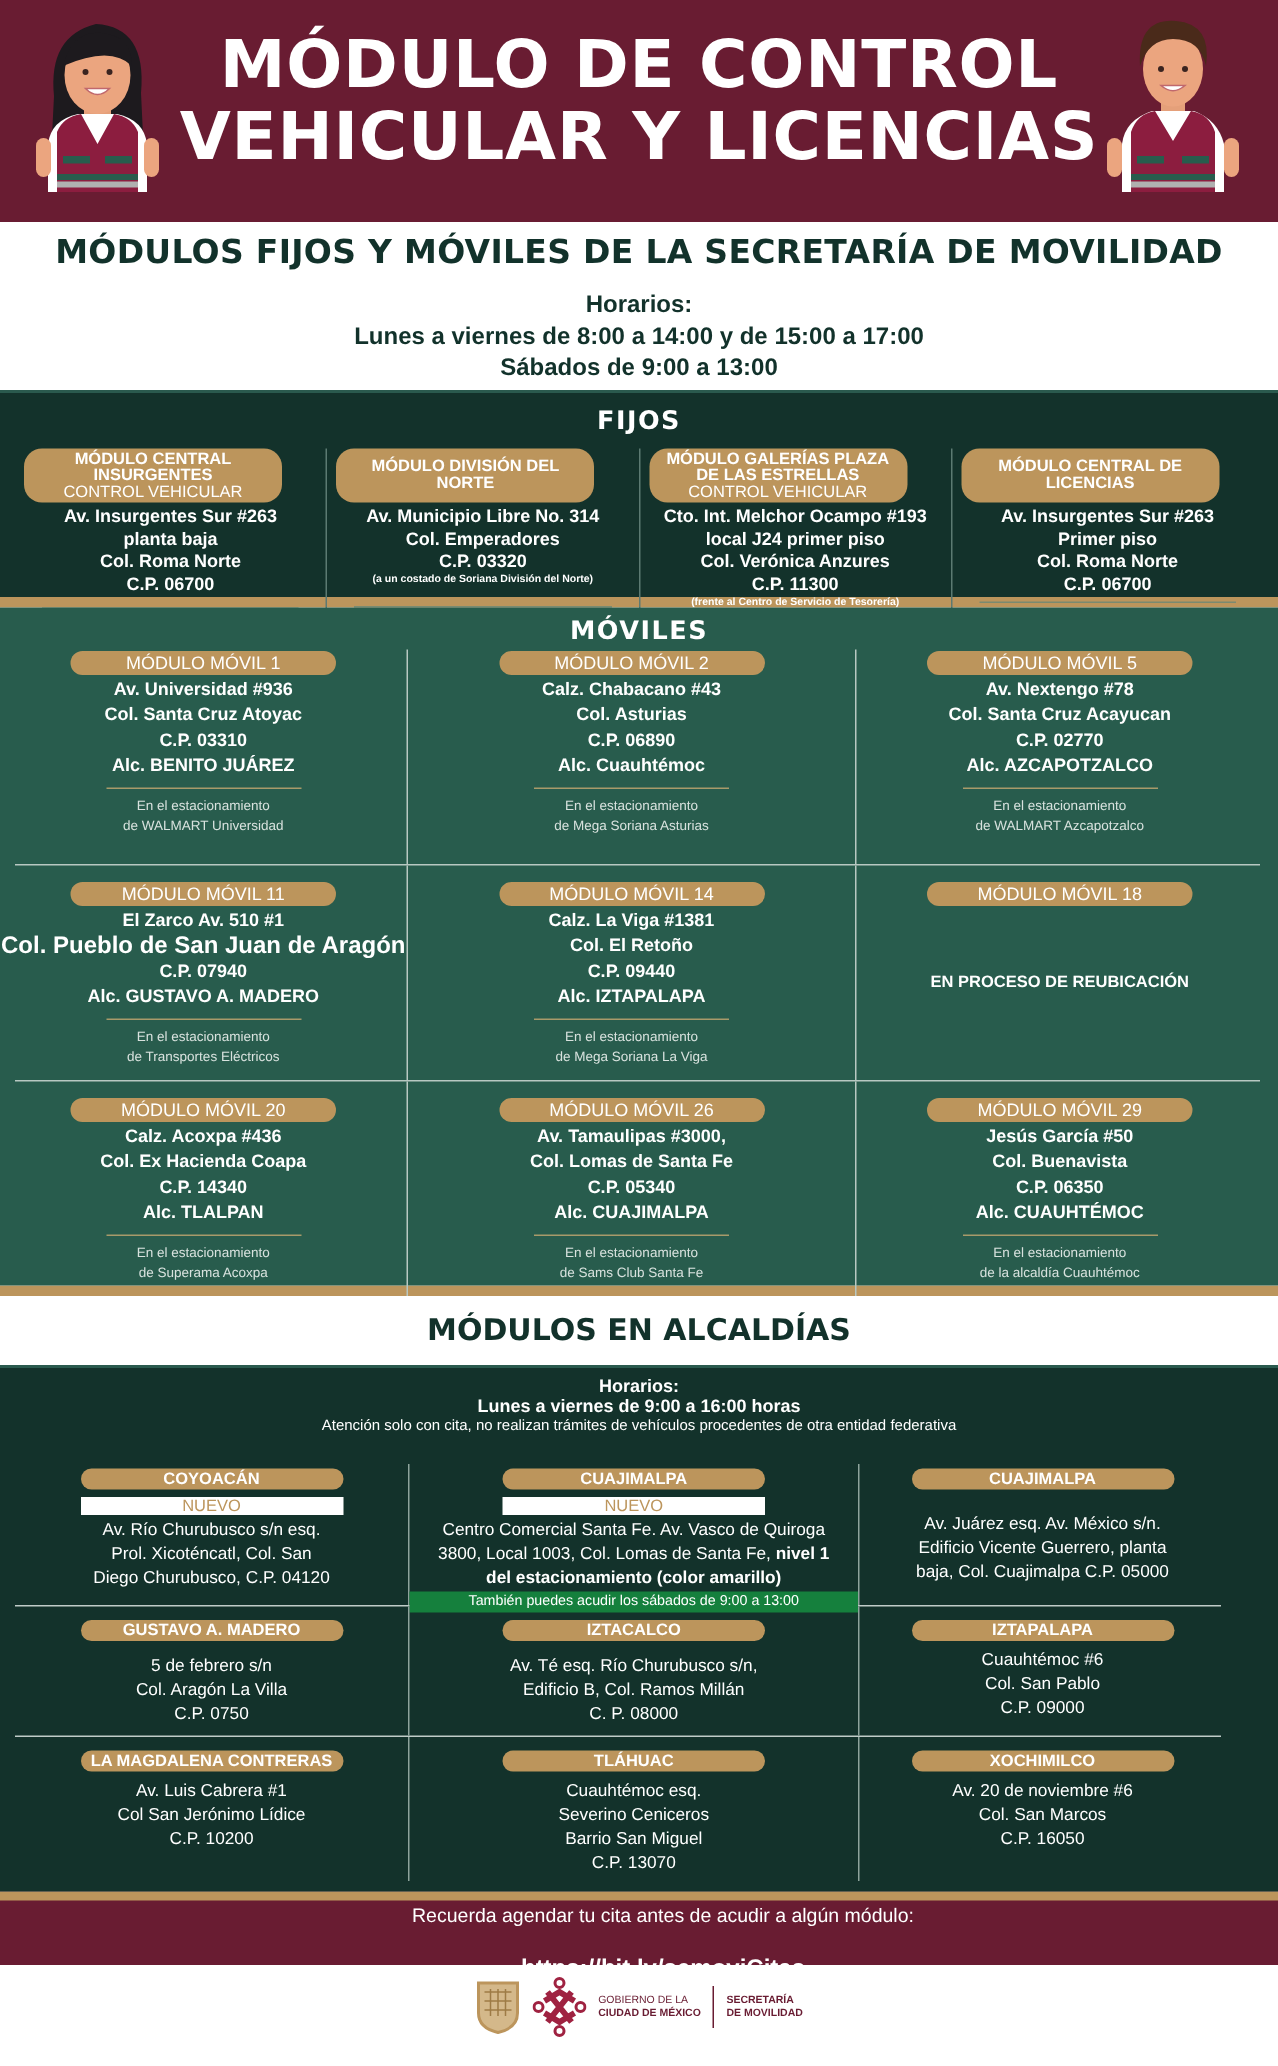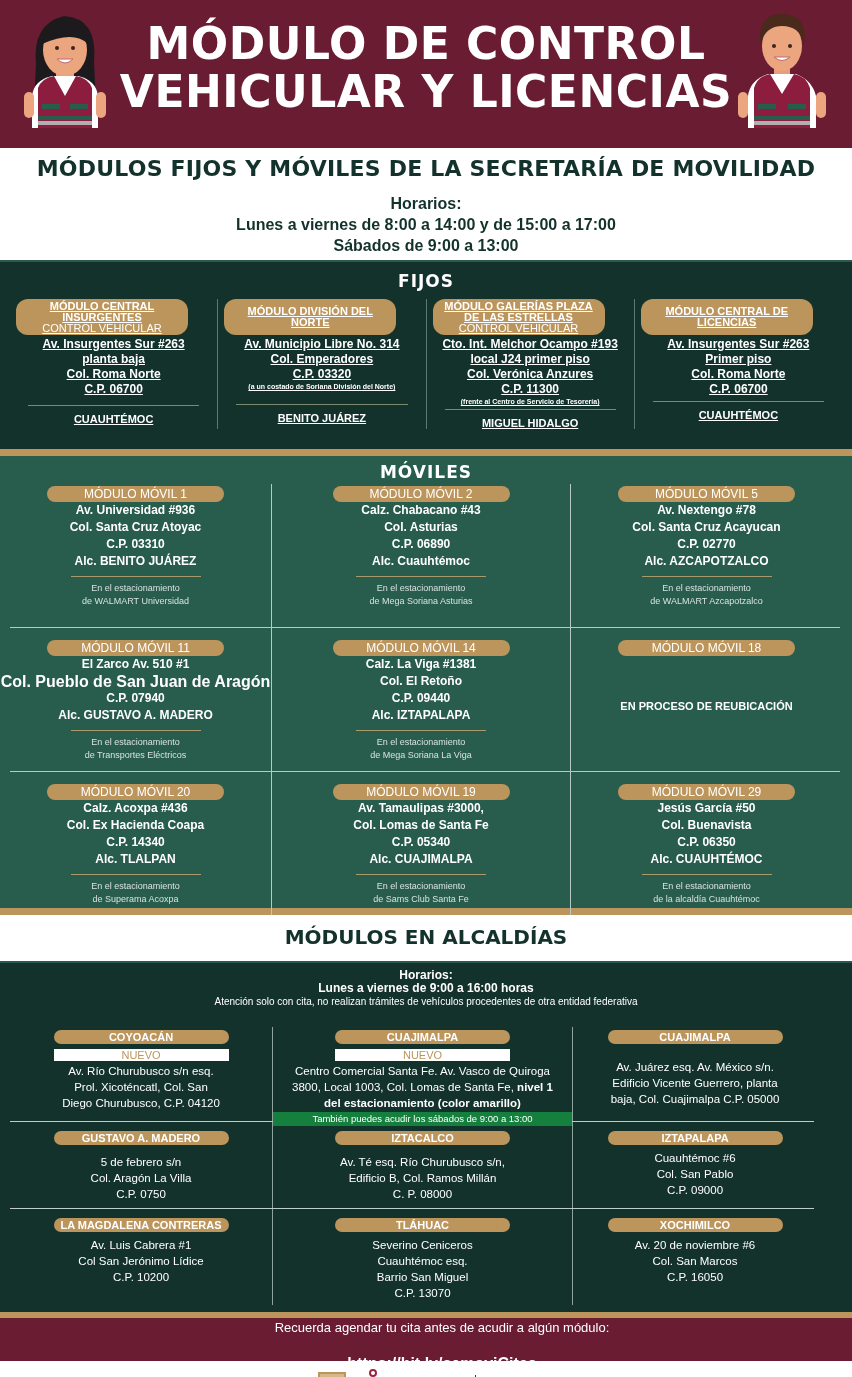--- a/index.html
+++ b/index.html
@@ -10,24 +10,24 @@
   .hdr { height: 148px; background: #691c32; position: relative; text-align: center; color: #fff; }
   .hdr-title { font-family: "DejaVu Sans", sans-serif; font-weight: bold; font-size: 44px; line-height: 48px; padding-top: 20px; letter-spacing: 0.5px; }
   .avatar { position: absolute; top: 4px; width: 96px; height: 124px; }
   .avatar.left { left: 18px; }
   .avatar.right { right: 22px; }
 
   .subtitle { text-align: center; color: #12322b; font-family: "DejaVu Sans", sans-serif; font-weight: bold; font-size: 22px; margin-top: 8px; letter-spacing: 0.2px; }
   .hours { text-align: center; color: #12322b; font-weight: bold; font-size: 16px; line-height: 21px; margin-top: 12px; }
 
   
-  .fijos { background: #13322b; margin-top: 4px; height: 189px; position: relative; border-top: 2px solid #2a5a4e; }
+  .fijos { background: #13322b; margin-top: 4px; height: 138px; position: relative; border-top: 2px solid #2a5a4e; }
   .sec-title { text-align: center; color: #fff; font-family: "DejaVu Sans", sans-serif; font-weight: bold; font-size: 17px; padding-top: 9px; letter-spacing: 1px; }
   .fijos-grid { display: flex; padding: 8px 10px 0 10px; }
-  .fcol { flex: 1; text-align: center; color: #fff; position: relative; padding: 0 6px; text-decoration: underline; }
+  .fcol { flex: 1; text-align: center; color: #fff; position: relative; padding: 0 6px; }
   .fcol + .fcol { border-left: 1px solid #5c7a72; }
   .pill { background: #bc955c; color: #fff; font-weight: bold; border-radius: 12px; font-size: 11px; line-height: 11px; display: inline-block; width: 172px; padding: 3px 6px; }
   .pill .sub { font-weight: normal; display: block; font-size: 11px; }
   .pill.tall { height: 36px; display: flex; flex-direction: column; justify-content: center; }
   .faddr { font-size: 12px; line-height: 15px; font-weight: bold; margin-top: 2px; }
   .fnote { font-size: 7px; line-height: 10px; font-weight: bold; }
   .fsep { border-top: 1px solid #7a8a70; margin: 6px 12px 0 12px; }
   .falc { font-size: 11px; font-weight: bold; margin-top: 7px; }
   .gold-band { height: 7px; background: #bc955c; }
 
@@ -282,21 +282,21 @@
           <div>C.P. 14340</div>
           <div>Alc. TLALPAN</div>
         </div>
         <div class="msep"></div>
         <div class="mnote">
             <div>En el estacionamiento</div>
             <div>de Superama Acoxpa</div>
           </div>
       </div>
       <div class="mcell c2">
-        <div class="mpill">MÓDULO MÓVIL 19</div>
+        <div class="mpill">MÓDULO MÓVIL 26</div>
         <div class="maddr">
           <div>Av. Tamaulipas #3000,</div>
           <div>Col. Lomas de Santa Fe</div>
           <div>C.P. 05340</div>
           <div>Alc. CUAJIMALPA</div>
         </div>
         <div class="msep"></div>
         <div class="mnote">
             <div>En el estacionamiento</div>
             <div>de Sams Club Santa Fe</div>
@@ -392,22 +392,22 @@
         <div class="apill">LA MAGDALENA CONTRERAS</div>
         <div class="aaddr" style="margin-top:4px">
           <div>Av. Luis Cabrera #1</div>
           <div>Col San Jerónimo Lídice</div>
           <div>C.P. 10200</div>
         </div>
       </div>
       <div class="acell c2">
         <div class="apill">TLÁHUAC</div>
         <div class="aaddr" style="margin-top:4px">
+          <div>Cuauhtémoc esq.</div>
           <div>Severino Ceniceros</div>
-          <div>Cuauhtémoc esq.</div>
           <div>Barrio San Miguel</div>
           <div>C.P. 13070</div>
         </div>
       </div>
       <div class="acell">
         <div class="apill">XOCHIMILCO</div>
         <div class="aaddr" style="margin-top:4px">
           <div>Av. 20 de noviembre #6</div>
           <div>Col. San Marcos</div>
           <div>C.P. 16050</div>

